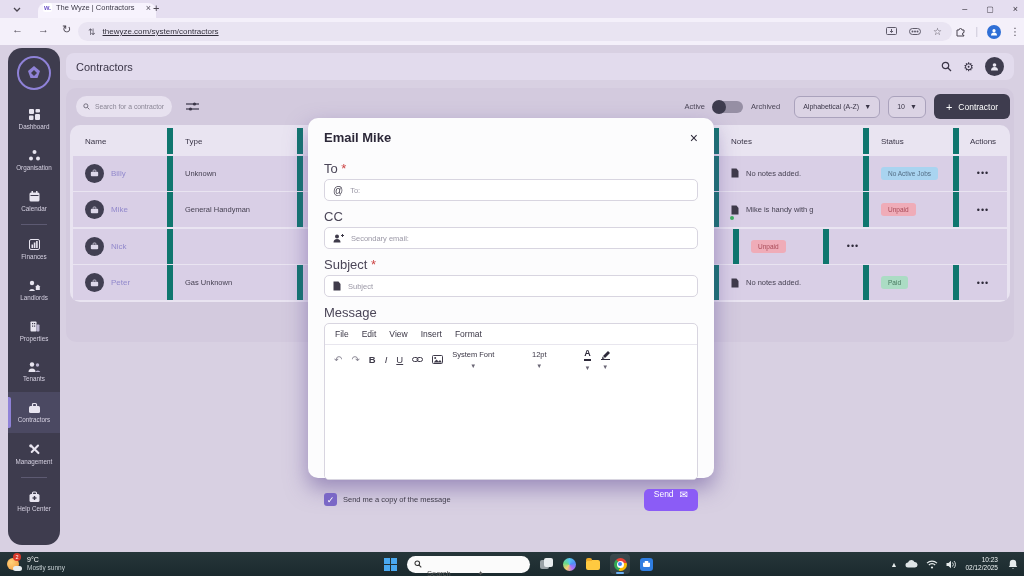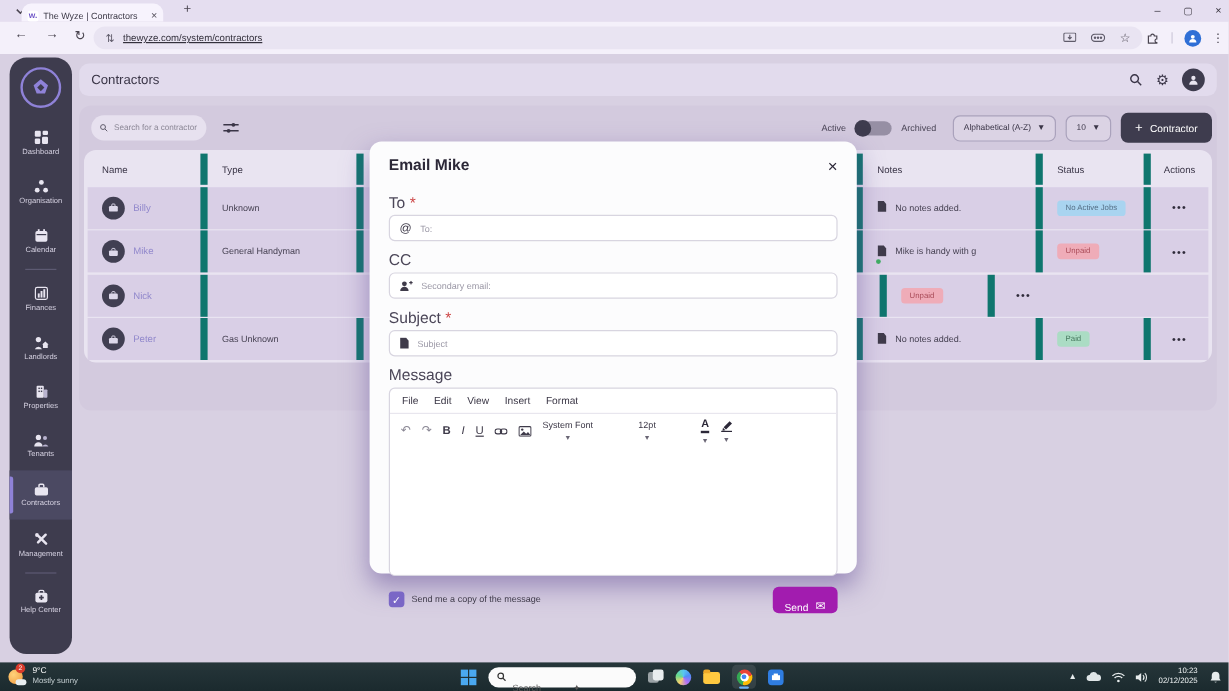--- a/index.html
+++ b/index.html
@@ -3,21 +3,21 @@
 <meta charset="utf-8">
 <style>
   * { margin:0; padding:0; box-sizing:border-box; }
   html,body { width:1024px; height:576px; overflow:hidden; }
   body { font-family:"Liberation Sans", sans-serif; }
   .screen { position:relative; width:1024px; height:576px; background:#d8d0e2; overflow:hidden; }
 
   
   .tabstrip { position:absolute; left:0; top:0; width:1024px; height:18px; background:#e5def0; }
   .tab-search { position:absolute; left:8px; top:3px; width:18px; height:13px; border-radius:7px; display:flex; align-items:center; justify-content:center; color:#4a4550; }
-  .tab { position:absolute; left:18px; top:3px; width:118px; height:15px; background:#f7f3fd; border-radius:8px 8px 0 0; display:flex; align-items:flex-end; padding:0 5px; gap:4px; }
+  .tab { position:absolute; left:38px; top:3px; width:118px; height:15px; background:#f7f3fd; border-radius:8px 8px 0 0; display:flex; align-items:flex-start; padding:0 5px; gap:4px; }
   .favicon { width:9px; height:9px; background:#fff; border-radius:2px; color:#6f55c8; font-size:7px; font-weight:bold; line-height:9px; text-align:center; }
   .tab-title { font-size:7.5px; color:#3c3947; white-space:nowrap; overflow:hidden; flex:1; }
   .tab-close { font-size:9px; color:#5a5662; }
   .new-tab { position:absolute; left:153px; top:2px; font-size:11px; color:#4a4550; }
   .win-controls { position:absolute; right:6px; top:0; height:18px; display:flex; gap:19px; align-items:center; color:#3a3640; font-size:9px; }
   .toolbar { position:absolute; left:0; top:18px; width:1024px; height:27px; background:#f4f0fa; }
   .nav-btn { position:absolute; top:5px; font-size:11px; color:#4a4550; }
   .omnibox { position:absolute; left:78px; top:4px; width:874px; height:19px; background:#e9e4f2; border-radius:10px; display:flex; align-items:center; padding:0 10px; gap:7px; }
   .omni-ic { font-size:9px; color:#5f5b6a; }
   .url { font-size:8px; color:#33303c; flex:1;text-decoration:underline; }
@@ -112,21 +112,21 @@
   .fmt.u { text-decoration:underline; font-size:9.5px; }
   .fmt-dd { display:flex; align-items:center; gap:4px; font-size:7.5px; color:#3a3645;flex-direction:column; }
   .fmt-dd .chev { font-size:6px; color:#6a6675; }
   .fontsize-dd { width:72px; justify-content:space-between; }
   .a-color { font-size:9px; font-weight:bold; color:#2c2838; border-bottom:2px solid #2c2838; line-height:1.1; }
   .ed-body { height:104px; background:#fff; }
   .modal-foot { display:flex; align-items:center; margin-top:9px; }
   .chk { width:13px; height:13px; background:#7a67c6; border-radius:3px; display:flex; align-items:center; justify-content:center; color:#fff; font-size:9px; margin-right:6px; }
   .chk::after { content:"✓"; }
   .chk-label { font-size:7.5px; color:#3f3b4a; }
-  .send-btn { margin-left:auto; background:#a21caf; color:#fff; border:none; border-radius:5px; height:22px; padding:0 10px; display:flex; align-items:flex-end; gap:6px; font-size:8.5px; font-family:"Liberation Sans",sans-serif; }
+  .send-btn { margin-left:auto; background:#8b5cf6; color:#fff; border:none; border-radius:5px; height:22px; padding:0 10px; display:flex; align-items:flex-start; gap:6px; font-size:8.5px; font-family:"Liberation Sans",sans-serif; }
   .send-env { font-size:10px; }
 
   
   .taskbar { position:absolute; left:0; top:552px; width:1024px; height:24px; background:linear-gradient(#26363a,#1b2a2e); display:flex; align-items:center; }
   .weather { position:absolute; left:6px; display:flex; align-items:center; gap:5px; }
   .w-ic { position:relative; width:16px; height:16px; }
   .w-sun { position:absolute; left:1px; top:2px; width:12px; height:12px; border-radius:50%; background:radial-gradient(circle at 35% 35%, #ffd27a, #f2973c); }
   .w-cloud { position:absolute; right:0; bottom:1px; width:9px; height:5px; border-radius:4px; background:#e8eef0; }
   .w-badge { position:absolute; left:7px; top:-3px; width:8px; height:8px; border-radius:50%; background:#d93a2b; color:#fff; font-size:5.5px; display:flex; align-items:center; justify-content:center; }
   .w-txt { display:flex; flex-direction:column; line-height:8px; }

